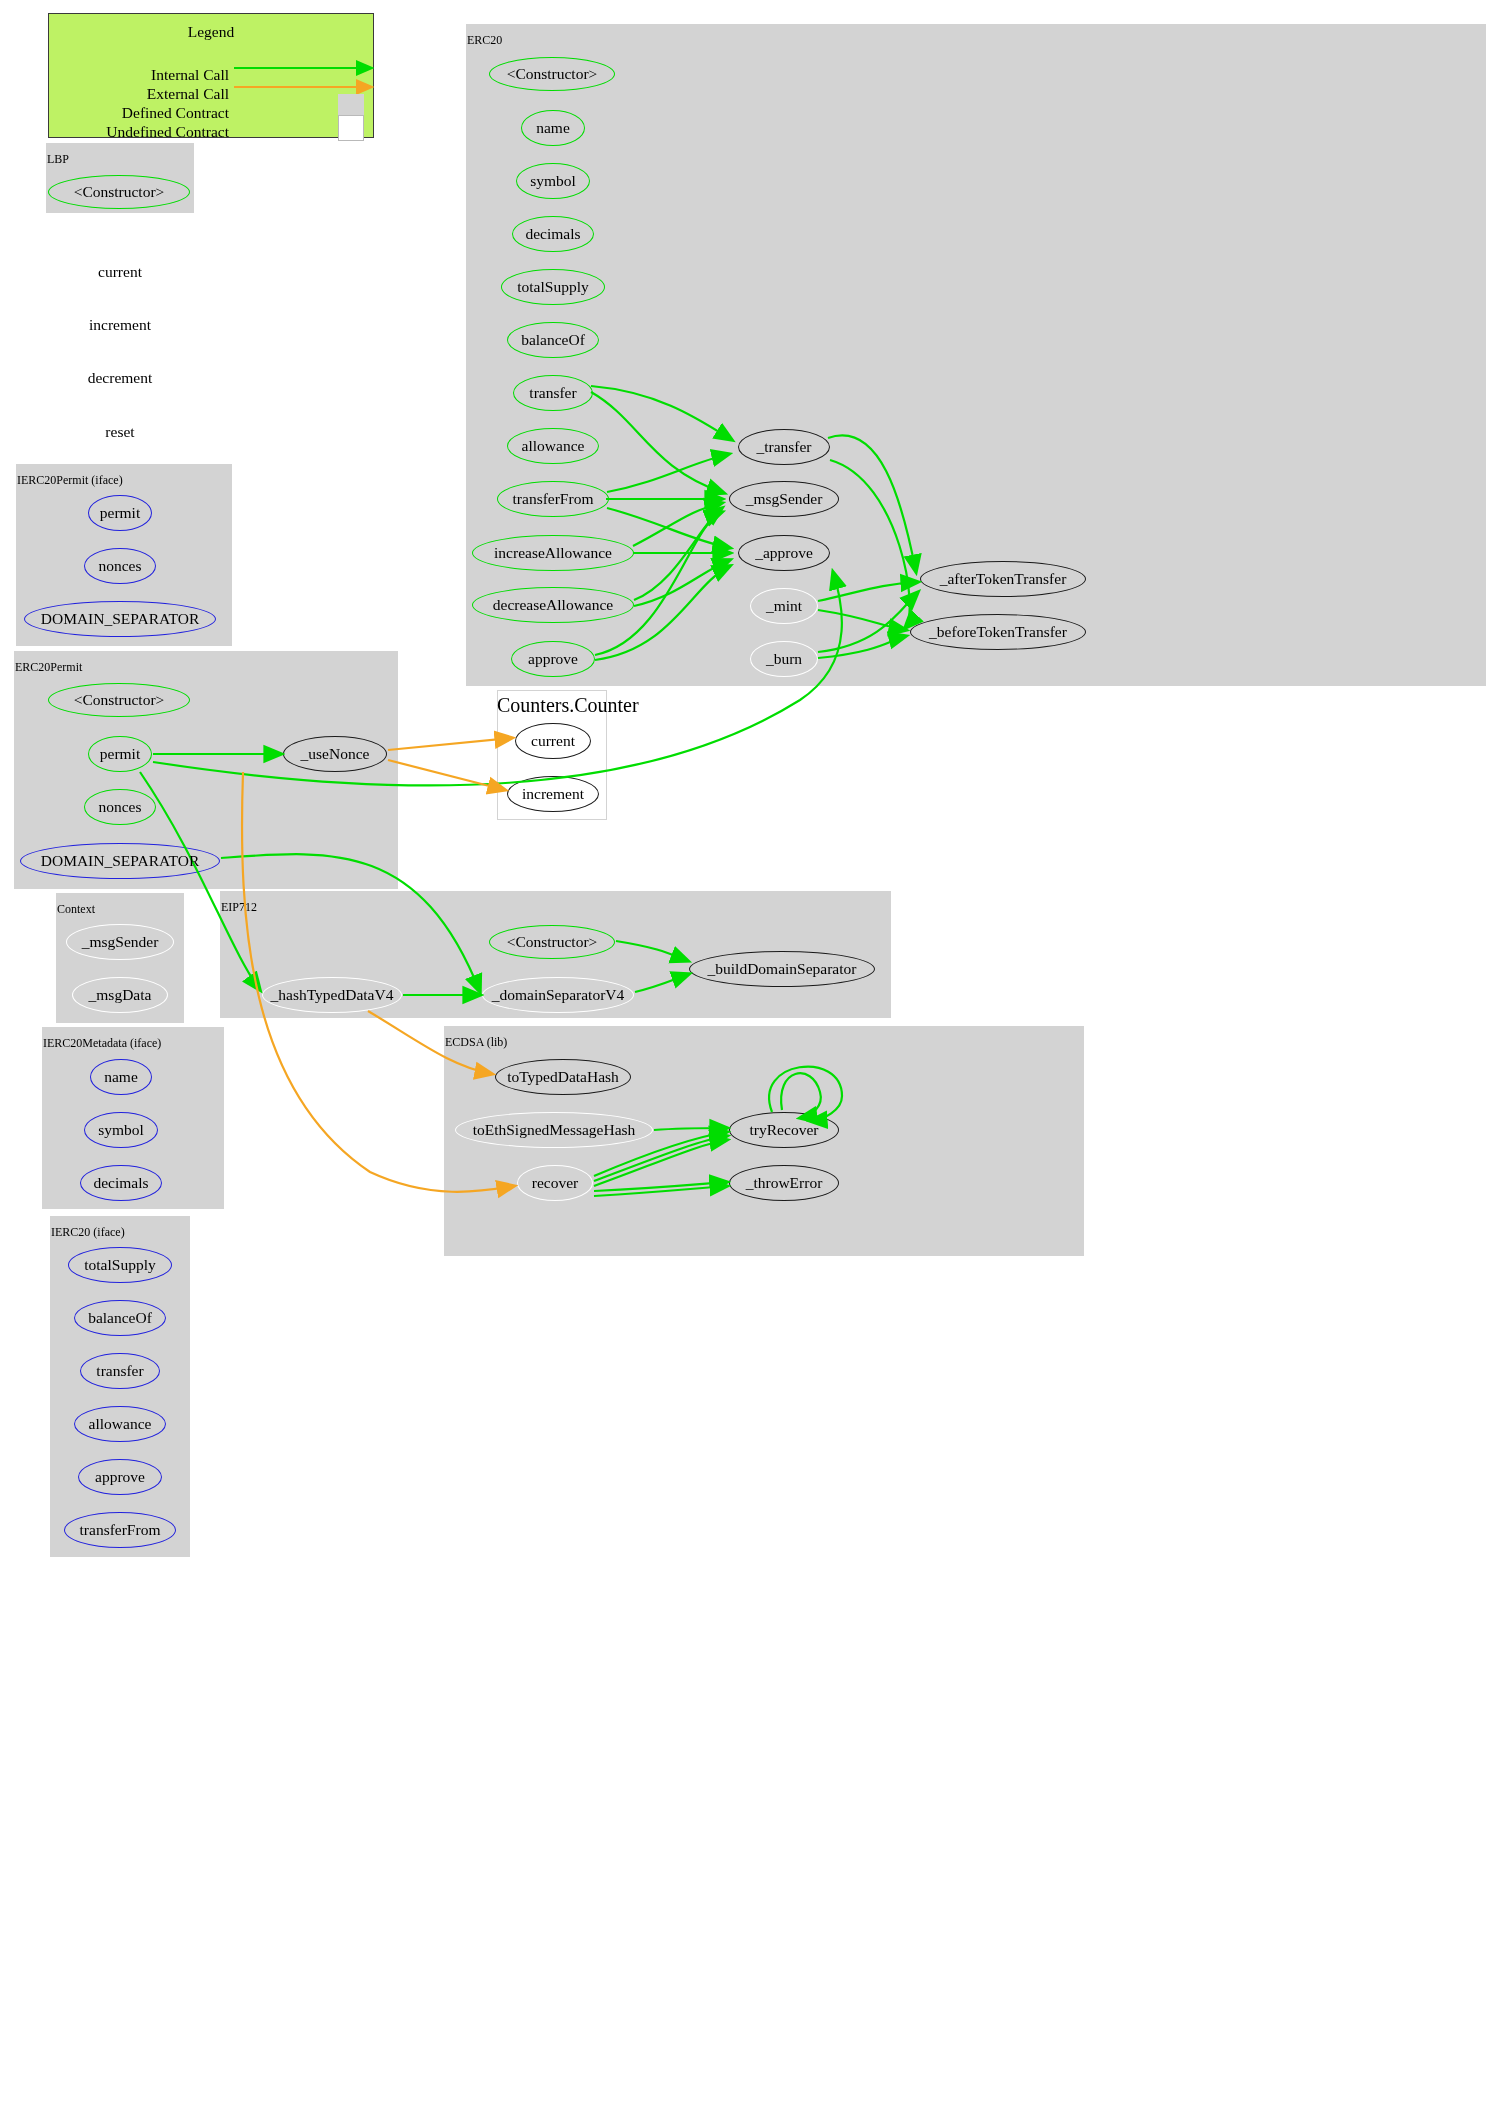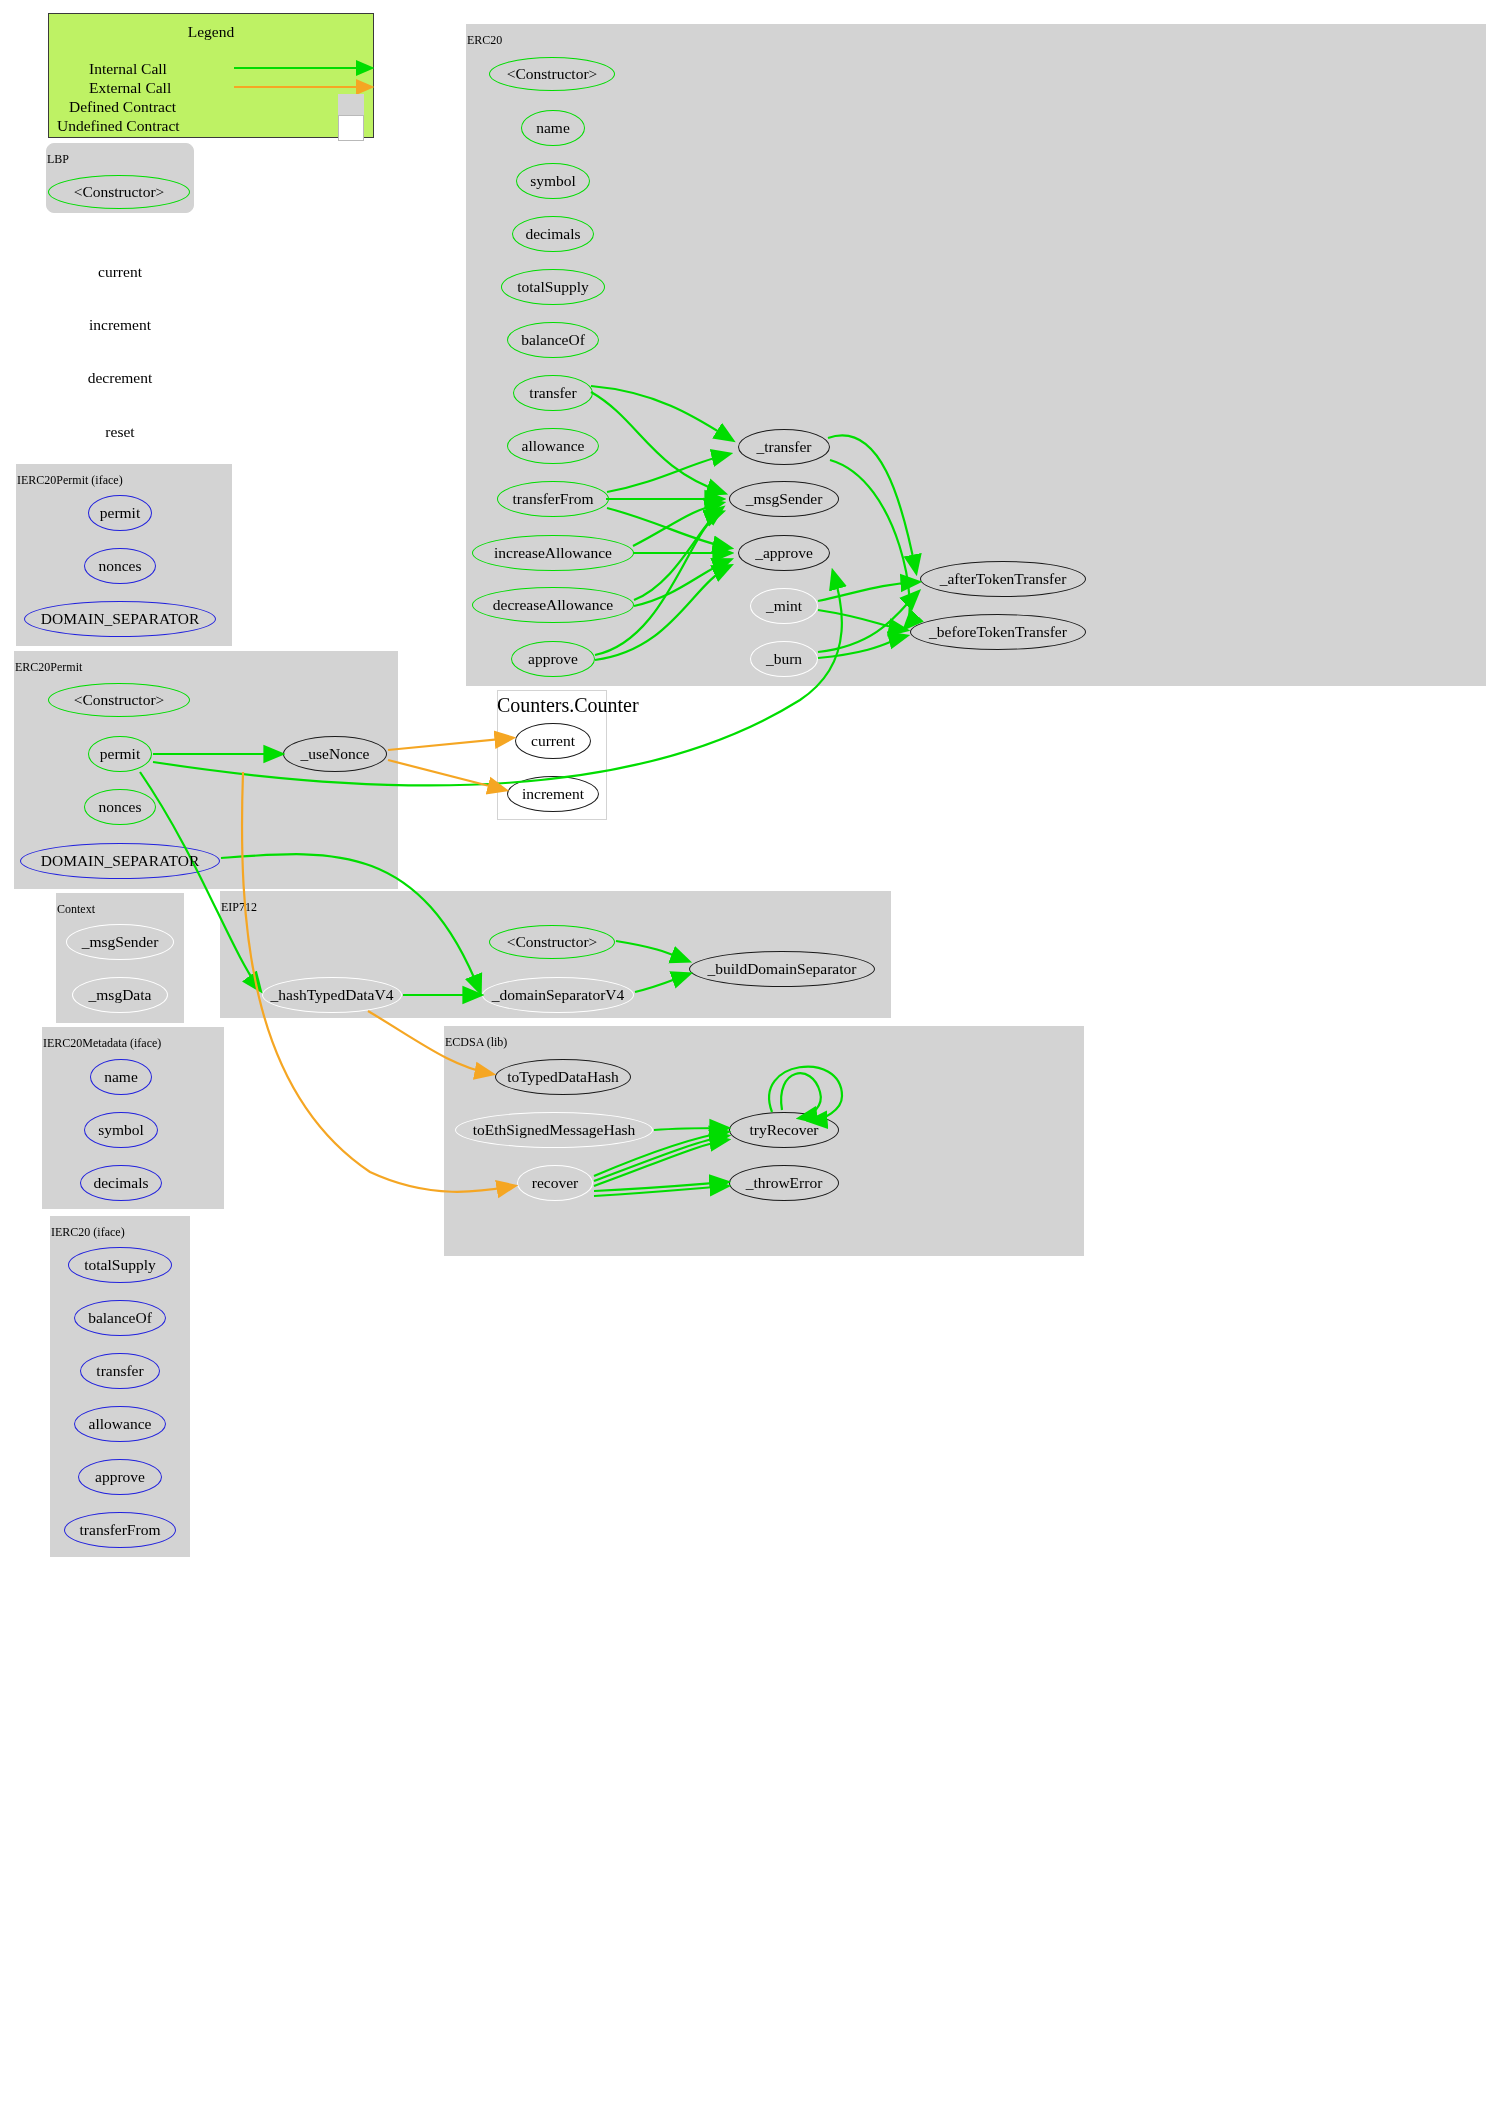--- a/index.html
+++ b/index.html
@@ -10,21 +10,21 @@
   svg.edges{position:absolute;left:0;top:0;width:1504px;height:2125px;pointer-events:none;}
 
   .cluster{position:absolute;box-sizing:border-box;}
   .cluster.defined{background:#d3d3d3;border:1px solid #d3d3d3;}
   .cluster.undefined{background:#ffffff;border:1px solid #d3d3d3;}
   .cluster-title{position:absolute;left:0;right:0;top:6px;
                  font-size:12px;line-height:18px;white-space:nowrap;}
 
   .legend-box{position:absolute;background:#bef264;border:1.6px solid #3a3a3a;box-sizing:border-box;}
   .legend-title{position:absolute;left:0;right:0;top:9px;text-align:center;font-size:15.5px;}
-  .legend-row{position:absolute;font-size:15.5px;line-height:16px;white-space:nowrap;}
+  .legend-row{position:absolute;font-size:15.5px;line-height:16px;text-align:right;white-space:nowrap;margin-top:6px;}
   .sw{position:absolute;width:26px;height:26px;box-sizing:border-box;}
   .sw.defined{background:#d3d3d3;border:1px solid #d3d3d3;}
   .sw.undefined{background:#ffffff;border:1px solid #b9b9b9;}
 
   .node{position:absolute;box-sizing:border-box;border-radius:50%;
         display:flex;align-items:center;justify-content:center;
         font-size:15.5px;line-height:16px;white-space:nowrap;
         border-width:1.6px;border-style:solid;background:transparent;}
   .node.green{border-color:#00dd00;}
   .node.black{border-color:#1a1a1a;}
@@ -52,21 +52,21 @@
           <path d="M0,0.6 L9,4.5 L0,8.4 z" fill="#f5a623"></path>
         </marker>
       </defs>
       <line x1="0" y1="14" x2="130" y2="14" stroke="#00dd00" stroke-width="2.1" marker-end="url(#lg)"></line>
       <line x1="0" y1="33" x2="130" y2="33" stroke="#f5a623" stroke-width="2.1" marker-end="url(#lo)"></line>
     </svg>
     <div class="sw defined" style="left:289px;top:80px;"></div>
     <div class="sw undefined" style="left:289px;top:101px;"></div>
   </div>
 
-  <div class="cluster defined" style="left:46px;top:143px;width:148px;height:70px;border-radius:8px;">
+  <div class="cluster defined" style="left:46px;top:143px;width:148px;height:70px;">
     <div class="cluster-title">LBP</div>
   </div>
   <div class="node green" style="left:48px;top:175px;width:142px;height:34px;">
     <span>&lt;Constructor&gt;</span>
   </div>
 
   <div class="node white" style="left:84px;top:254px;width:72px;height:36px;">
     <span>current</span>
   </div>
   <div class="node white" style="left:72px;top:307px;width:96px;height:36px;">

